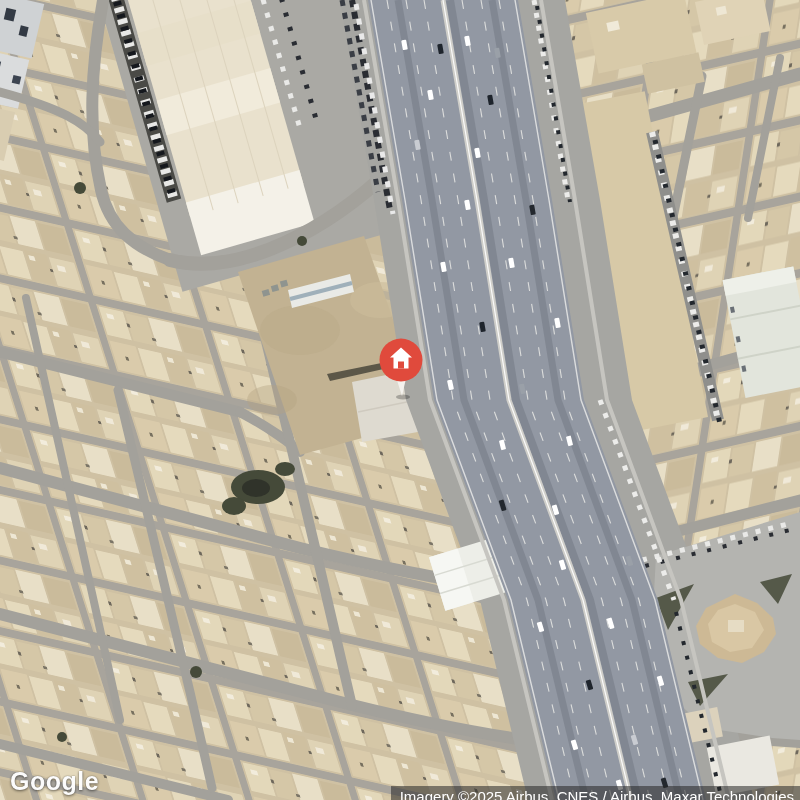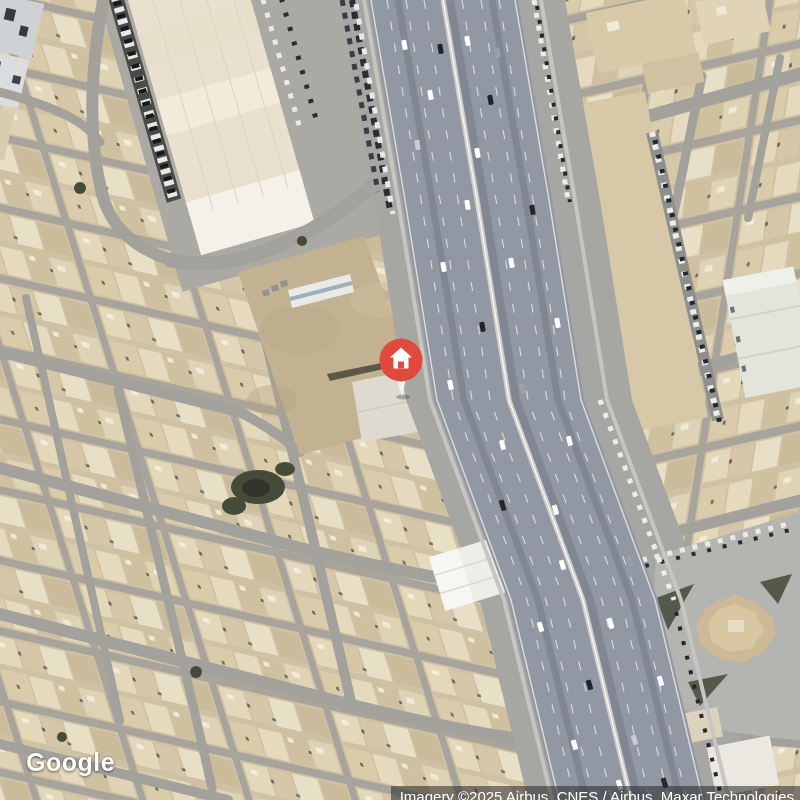--- a/index.html
+++ b/index.html
@@ -2,24 +2,24 @@
 <html><head>
 <meta charset="utf-8">
 <style>
   html,body{margin:0;padding:0;background:#222;}
   .stage{
     position:relative;width:800px;height:800px;overflow:hidden;
     font-family:"Liberation Sans",sans-serif;background:#cfc1a3;
   }
   .stage svg{display:block;width:800px;height:800px;}
   .google-logo{
-    position:absolute;left:10px;bottom:23px;
+    position:absolute;left:10px;bottom:4px;
     font-size:25px;font-weight:bold;letter-spacing:.5px;color:#fff;
     text-shadow:0 1px 3px rgba(0,0,0,.55),0 0 1px rgba(0,0,0,.5);
-    opacity:.96;user-select:none;cursor:pointer;margin-left:16px;
+    opacity:.96;user-select:none;cursor:pointer;
   }
   .attribution{
     position:absolute;right:0;bottom:0;height:14px;box-sizing:border-box;
     background:rgba(38,38,38,.55);color:#fff;font-size:15px;line-height:22px;
     padding:0 6px 14px 9px;white-space:nowrap;
   }
 </style>
 </head>
 <body>
 

